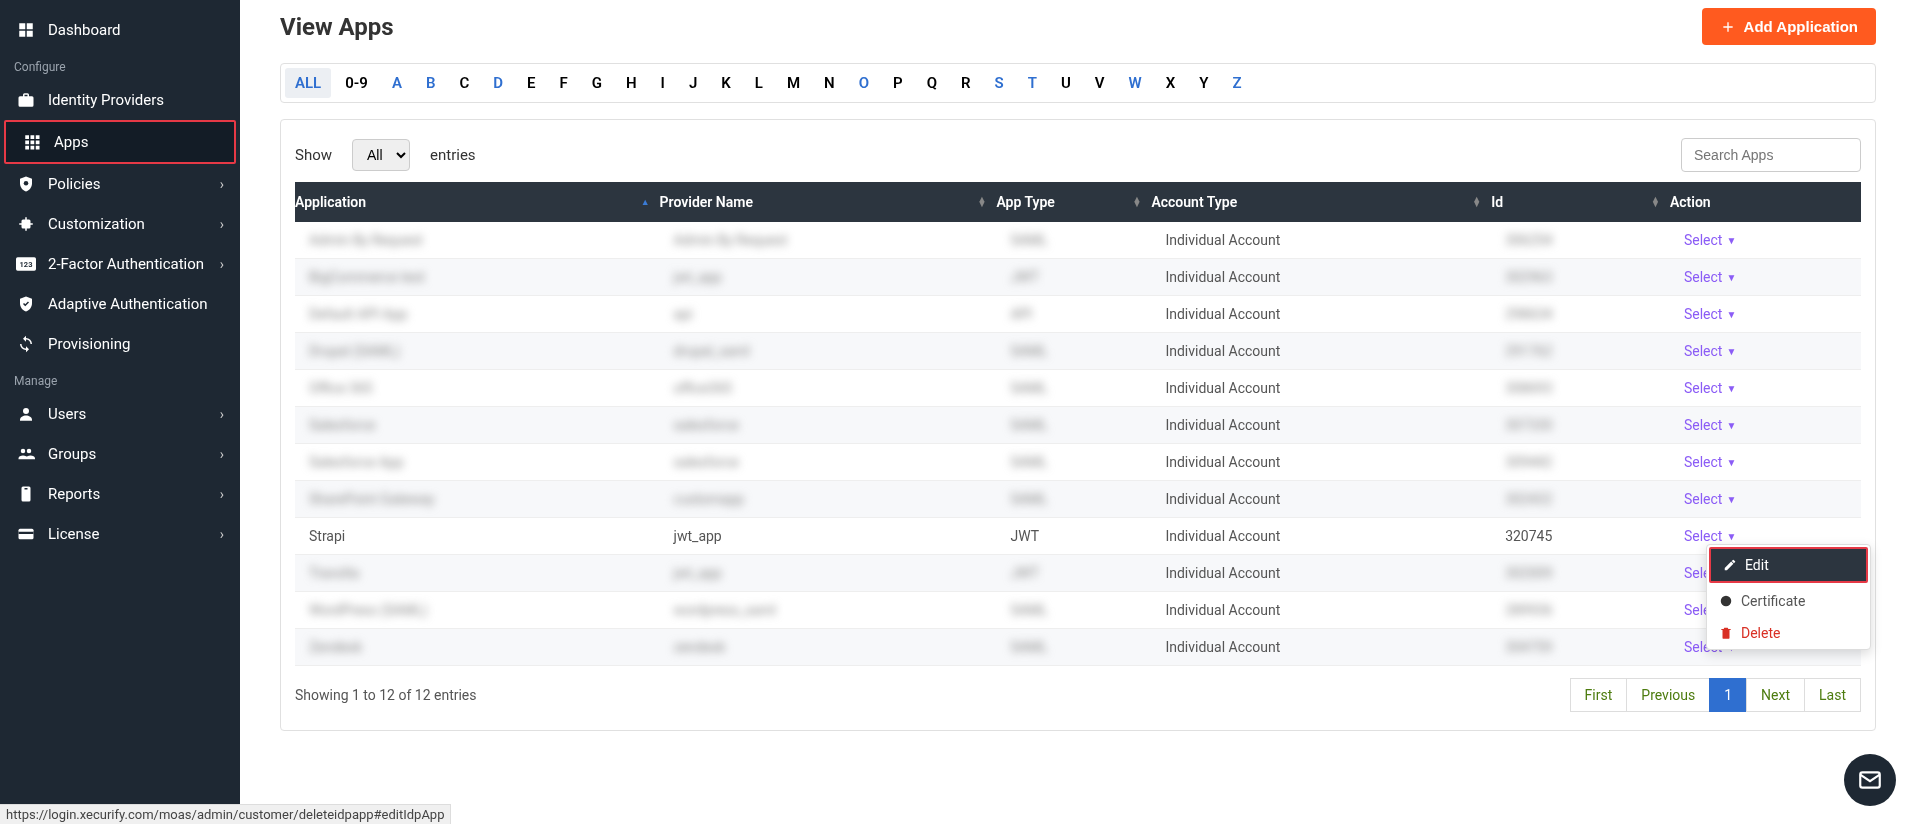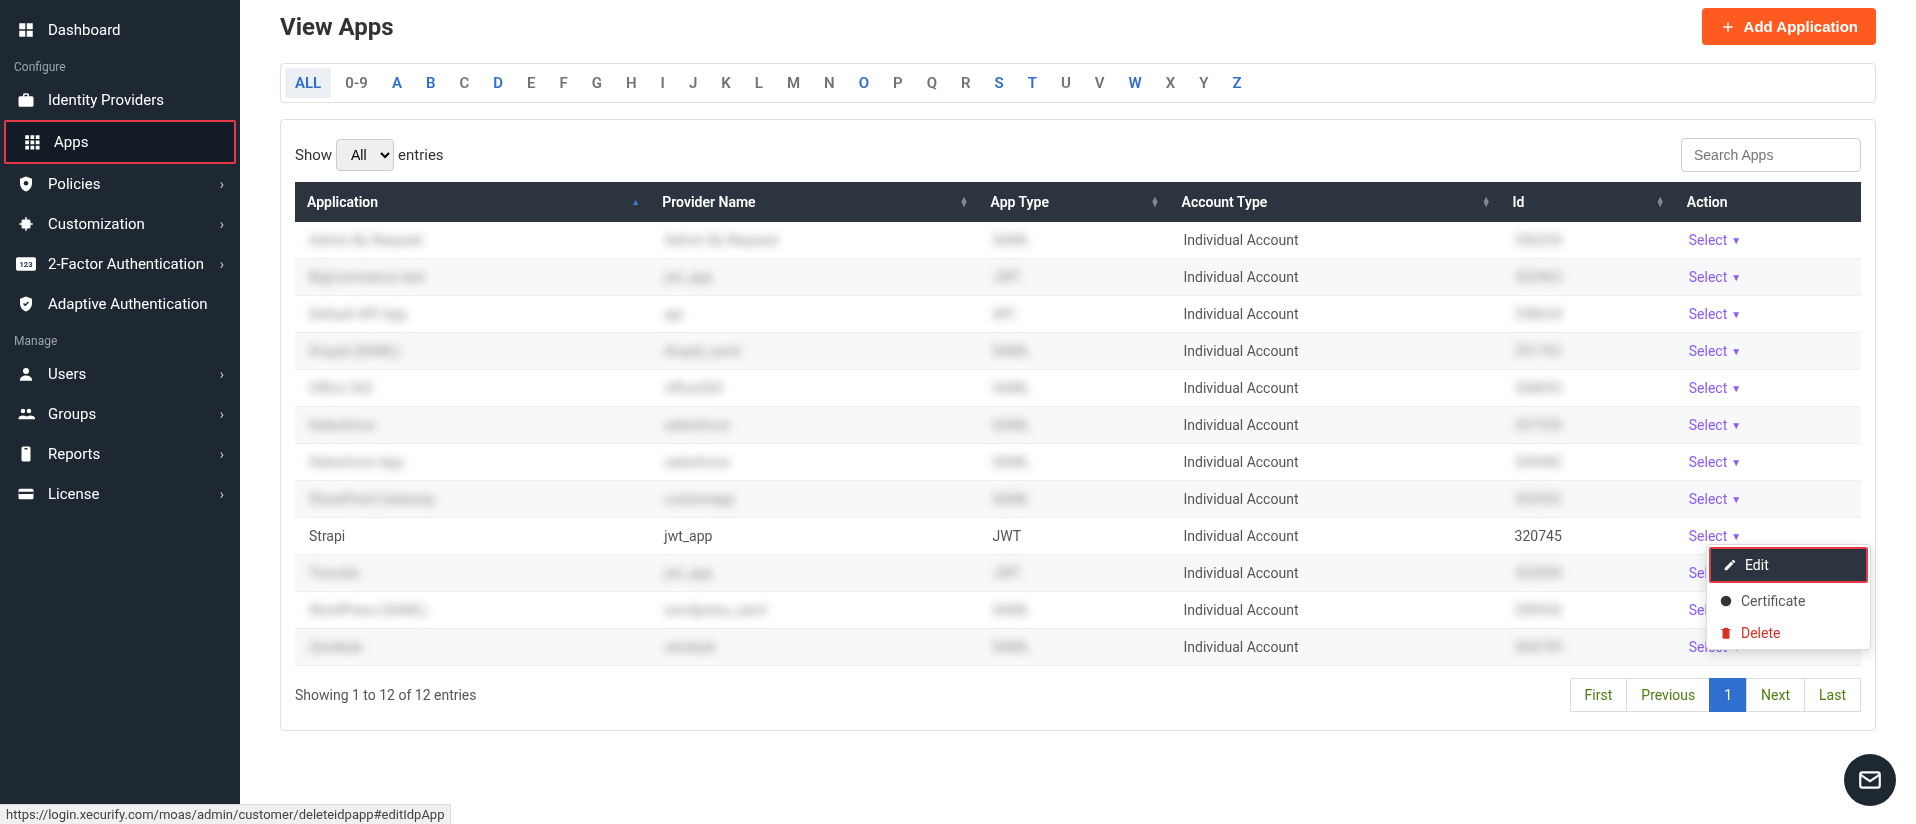--- a/index.html
+++ b/index.html
@@ -10,31 +10,31 @@
 .sidebar-item .icon { width: 20px; height: 20px; margin-right: 12px; display:flex; align-items:center; justify-content:center; flex-shrink:0;}
 .sidebar-item .label { flex: 1; }
 .sidebar-item .chev { font-size: 14px; color:#ccc; }
 .sidebar-item.active { background: #131c26; border: 2px solid #e63946; border-radius:2px; margin:0 4px; }
 .sidebar-heading { color: #9aa3ad; padding: 10px 14px 6px; font-size: 12px; }
 .content { flex: 1; padding: 8px 40px 0 40px; position: relative; }
 .page-header { display:flex; justify-content:space-between; align-items:center; padding-bottom:12px;}
 .page-title { font-size: 24px; font-weight: 700; }
 .btn-add { background:#ff5a1f; color:#fff; border:none; border-radius:4px; padding:10px 18px; font-size:15px; display:flex; align-items:center; gap:8px; cursor:pointer; font-weight:600;}
 .alpha-filter { border:1px solid #e0e0e0; border-radius:4px; display:flex; gap:4px; padding:4px; margin-top:6px;}
-.alpha-filter span { padding:6px 10px; font-weight:600; color:#737373; cursor:pointer; border-radius:3px; font-size:15px;}
+.alpha-filter span { padding:6px 10px; font-weight:600; color:#000000; cursor:pointer; border-radius:3px; font-size:15px;}
 .alpha-filter span.active { background:#eceff3; color:#2f6fd0;}
 .alpha-filter span.has-data { color:#2f6fd0;}
 .panel { border:1px solid #e0e0e0; border-radius:4px; padding:18px 14px; margin-top:16px;}
 .table-top { display:flex; justify-content:space-between; align-items:center; margin-bottom:10px;}
-.show-entries { display:flex; align-items:center; gap:4px; font-size:15px;}
+.show-entries { display:flex; align-items:center; gap:20px; font-size:15px;}
 .show-entries select { padding:6px 10px; border:1px solid #ccc; border-radius:4px; font-size:14px;}
 .search-box input { padding:8px 12px; border:1px solid #ccc; border-radius:4px; font-size:14px; width:180px;margin-left:46px;}
 table { width:100%; border-collapse:collapse; }
 thead tr { background:#2c353f; color:#fff; }
-th { padding:12px 12px; text-align:left; font-weight:600; font-size:14px; position:relative;}
+th { padding:12px 0; text-align:left; font-weight:600; font-size:14px; position:relative;}
 th .sort { position:absolute; right:10px; top:50%; transform:translateY(-50%); display:flex; flex-direction:column; gap:0; line-height:5px; font-size:9px; color:#888;}
 th.sorted .sort-up { color:#3a7bd5;}
 tbody tr { border-bottom:1px solid #eee; }
 tbody tr:nth-child(even) { background:#f7f8fa;}
 td { padding:10px 14px; font-size:14px; color:#555;}
 .blur { filter: blur(4px); color:#888;}
 .select-link { color:#8b5cf6; cursor:pointer; display:inline-flex; align-items:center; gap:4px; }
 .select-link .caret { font-size:10px;}
 .dropdown { position:absolute; background:#fff; border:1px solid #ddd; border-radius:4px; box-shadow:0 4px 12px rgba(0,0,0,0.15); width:165px; z-index:10;}
 .dropdown-item { padding:8px 12px; font-size:14px; display:flex; align-items:center; gap:8px; cursor:pointer;}
@@ -118,20 +118,28 @@
       <span class="label">2-Factor Authentication</span>
       <span class="chev">›</span>
     </div>
     <div class="sidebar-item">
       <span class="icon">
           <svg width="18" height="18" viewBox="0 0 24 24" fill="#fff">
             <path d="M12 2l8 3v6c0 5-3.4 9.7-8 11-4.6-1.3-8-6-8-11V5l8-3zm-1 13l5-5-1.4-1.4L11 12.2l-1.6-1.6L8 12l3 3z"></path>
           </svg>
         </span>
       <span class="label">Adaptive Authentication</span>
+    </div>
+    <div class="sidebar-item">
+      <span class="icon">
+          <svg width="18" height="18" viewBox="0 0 24 24" fill="#fff">
+            <path d="M12 4V1L8 5l4 4V6a6 6 0 0 1 6 6h2a8 8 0 0 0-8-8zm0 14a6 6 0 0 1-6-6H4a8 8 0 0 0 8 8v3l4-4-4-4v3z"></path>
+          </svg>
+        </span>
+      <span class="label">Provisioning</span>
     </div>
     <div class="sidebar-heading">Manage</div>
     <div class="sidebar-item">
       <span class="icon">
           <svg width="18" height="18" viewBox="0 0 24 24" fill="#fff">
             <circle cx="12" cy="8" r="4"></circle>
             <path d="M4 20c0-4 4-6 8-6s8 2 8 6v1H4v-1z"></path>
           </svg>
         </span>
       <span class="label">Users</span>

